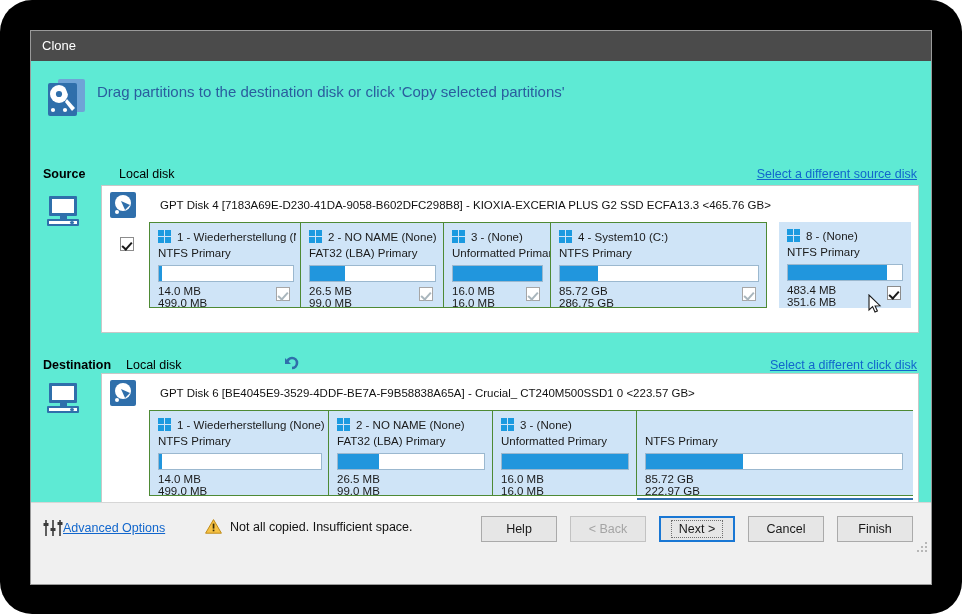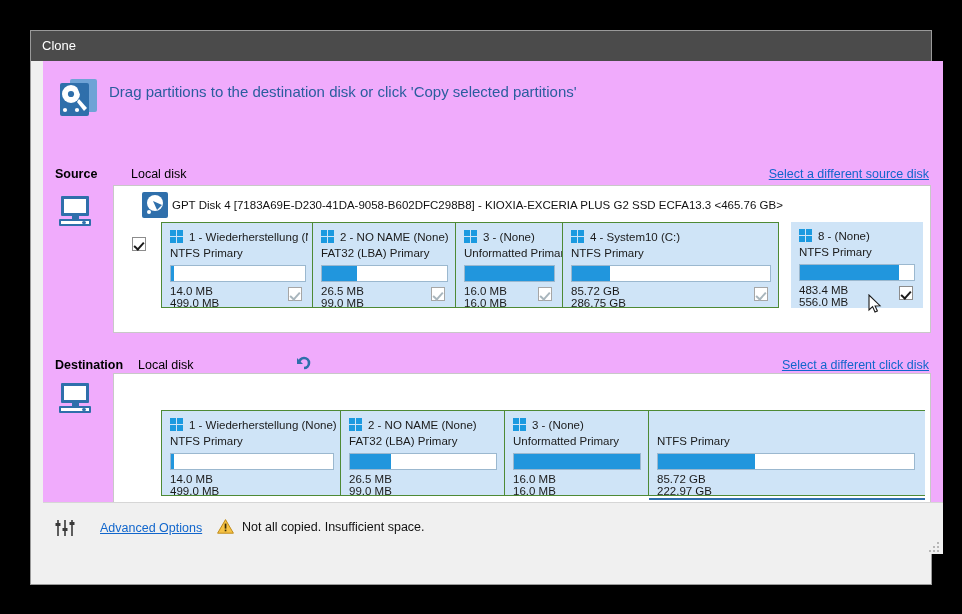--- a/index.html
+++ b/index.html
@@ -6,20 +6,21 @@
   html, body {
     margin: 0; padding: 0;
     background: #ffffff;
     font-family: "Liberation Sans", sans-serif;
   }
   #root {
     position: relative;
     width: 962px; height: 614px;
     background: #ffffff;
     overflow: hidden;
+    border-radius: 32px;
   }
   
   .page-frame {
     position: absolute; left: 0; top: 0; width: 962px; height: 614px;
     background: #000000;
   }
   .window {
     position: absolute;
     left: 30px; top: 30px;
     width: 902px; height: 555px;
@@ -31,23 +32,23 @@
     height: 30px;
     background: #4b4b4b;
     color: #ffffff;
     font-size: 13px;
     line-height: 30px;
     padding-left: 11px;
     user-select: none;
   }
   .client {
     position: absolute;
-    left: 12px; top: 30px;
+    left: 0; top: 30px;
     width: 900px; height: 493px;
-    background: #f0abfc;
+    background: #5eead4;
   }
   
   .banner {
     position: absolute; left: 0; top: 0; width: 100%; height: 62px;
   }
   .banner-icon {
     position: absolute; left: 14px; top: 16px;
     width: 44px; height: 40px;
   }
   .banner-text {
@@ -73,24 +74,23 @@
 
   
   .disk-panel {
     position: absolute;
     background: #ffffff;
     border: 1px solid #c8c8c8;
   }
   .disk-head {
     position: absolute;
     left: 8px; top: 6px;
-    display: flex; align-items: center; gap: 4px;
+    display: flex; align-items: center; gap: 24px;
     font-size: 11.5px; color: #111;
     white-space: nowrap;
-    margin-left: 20px;
   }
   .hdd-icon {
     width: 26px; height: 26px;
     background: #2f6fab;
     border-radius: 2px;
     position: relative;
     flex: none;
   }
   .hdd-icon::before {
     content: "";
@@ -251,21 +251,21 @@
   
   .footer {
     position: absolute;
     left: 0; bottom: 0;
     width: 900px; height: 52px;
     background: #f0f0f0;
     border-top: 1px solid #d6d6d6;
   }
   .adv {
     position: absolute; left: 12px; top: 16px;
-    display: flex; align-items: center; gap: 25px;
+    display: flex; align-items: center; gap: 0;
   }
   .sliders { width: 20px; height: 18px; position: relative; flex:none; }
   .warn {
     position: absolute; left: 174px; top: 16px;
     display: flex; align-items: center; gap: 8px;
     font-size: 12.5px; color: #111; white-space: nowrap;
   }
   .warn-icon { width: 17px; height: 15px; flex: none; }
   .btns {
     position: absolute; right: 18px; top: 13px;
@@ -438,21 +438,21 @@
                   <i></i>
                   <i></i>
                 </span>
               <span>8 -  (None)</span>
             </div>
             <div class="part-sub">NTFS Primary</div>
             <div class="usage" style="width:116px;">
                 <span style="width:87%"></span>
               </div>
             <div class="part-size1">483.4 MB</div>
-            <div class="part-size2">556.0 MB</div>
+            <div class="part-size2">351.6 MB</div>
             <span class="cb checked part-cb"></span>
           </div>
         </div>
       </div>
 
       <div class="row-label bold" style="left:12px; top:297px;">Destination</div>
       <div class="row-label" style="left:95px; top:297px;">Local disk</div>
 
       <div class="tool-link" style="left:246px; top:295px;flex-direction:column;">
         <span class="undo-icon">
@@ -467,20 +467,26 @@
 
       <a class="link" style="position:absolute; right:14px; top:297px;">Select a different click disk</a>
 
       <div class="monitor" style="left:16px; top:322px;">
         <div class="screen"></div>
           <div class="neck"></div>
           <div class="base"></div>
       </div>
 
       <div class="disk-panel" style="left:70px; top:312px; width:818px; height:144px;">
+        <div class="disk-head">
+          <span class="hdd-icon">
+              <span class="hdd-dot"></span>
+            </span>
+          <span>GPT Disk 6 [BE4045E9-3529-4DDF-BE7A-F9B58838A65A] - Crucial_ CT240M500SSD1   0  &lt;223.57 GB&gt;</span>
+        </div>
 
         <div style="position:absolute; left:47px; top:36px; width:762px; height:88px;">
           <div class="part sel-group sel-first sel-div" style="left:0px; width:180px;">
             <div class="part-title">
               <span class="win-logo">
                   <i></i>
                   <i></i>
                   <i></i>
                   <i></i>
                 </span>
@@ -578,20 +584,29 @@
           <span class="warn-icon">
             <svg viewBox="0 0 17 15" width="17" height="15">
               <path d="M8.5 0.6 L16.4 14.2 L0.6 14.2 Z" fill="#f6c244" stroke="#c08b18" stroke-width="1"></path>
               <rect x="7.7" y="4.6" width="1.7" height="5" fill="#3a2c06"></rect>
               <rect x="7.7" y="10.6" width="1.7" height="1.7" fill="#3a2c06"></rect>
             </svg>
           </span>
           <span>Not all copied. Insufficient space.</span>
         </div>
 
+        <div class="btns">
+          <button class="btn">Help</button>
+          <button class="btn disabled">&lt; Back</button>
+          <button class="btn focus">
+              <span>Next &gt;</span>
+            </button>
+          <button class="btn">Cancel</button>
+          <button class="btn">Finish</button>
+        </div>
 
         <span class="grip">
           <svg viewBox="0 0 12 12" width="12" height="12">
             <g fill="#8a8a8a">
               <rect x="9" y="9" width="2" height="2"></rect>
               <rect x="5" y="9" width="2" height="2"></rect>
               <rect x="9" y="5" width="2" height="2"></rect>
               <rect x="1" y="9" width="2" height="2"></rect>
               <rect x="5" y="5" width="2" height="2"></rect>
               <rect x="9" y="1" width="2" height="2"></rect>

